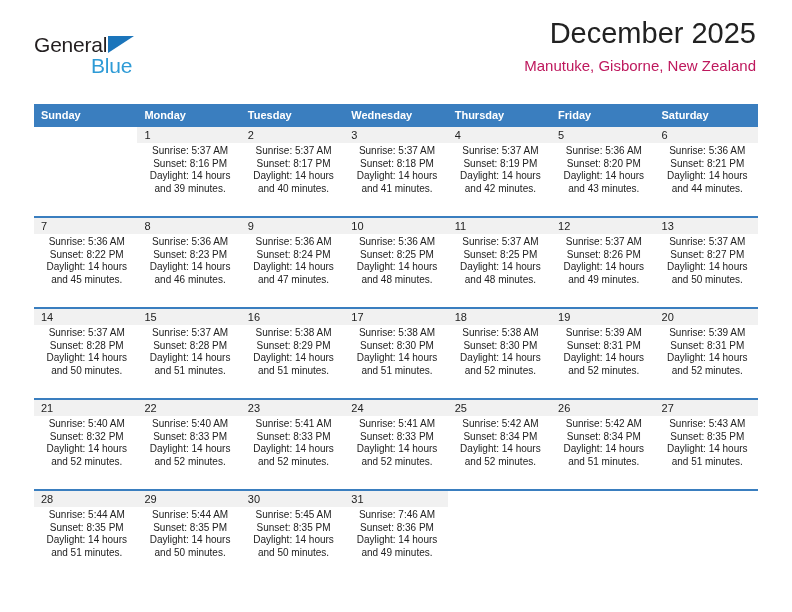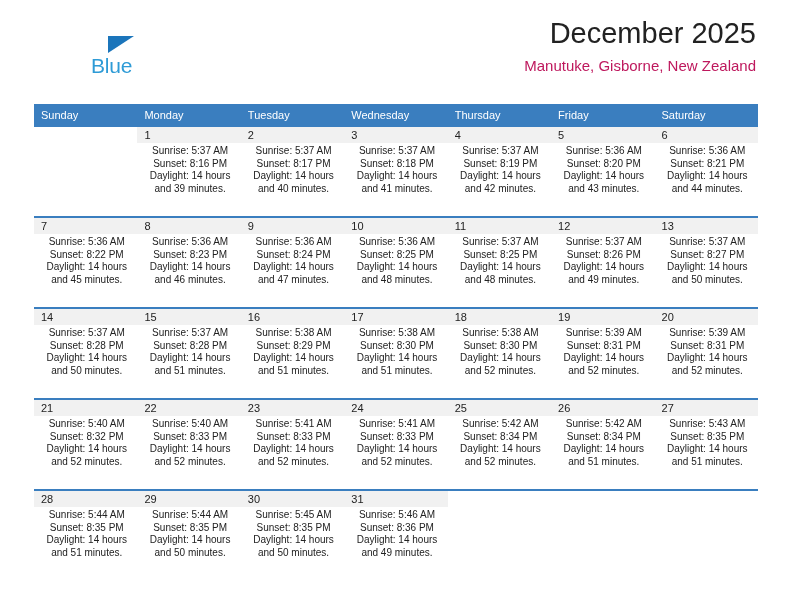--- a/index.html
+++ b/index.html
@@ -92,21 +92,21 @@
     left: 34px;
     top: 104px;
     width: 724px;
     border-collapse: collapse;
     table-layout: fixed;
   }
   .calendar th {
     background: #3a7ebf;
     color: #ffffff;
     font-size: 11px;
-    font-weight: normal;
+    font-weight: bold;
     text-align: left;
     padding: 5px 0 5px 7px;
     line-height: 13px;
     border: none;
   }
   .calendar td {
     width: 103.43px;
     height: 89px;
     vertical-align: top;
     padding: 0;
@@ -152,20 +152,21 @@
   }
 </style>
 </head>
 <body>
 
 <div class="page">
 
   <div class="top">
 
     <div class="brand">
+      <div class="brand-line1">General</div>
       <div class="brand-tri"></div>
       <div class="brand-line2">Blue</div>
     </div>
 
     <div class="title-block">
       <div class="cal-title">December 2025</div>
       <div class="cal-subtitle">Manutuke, Gisborne, New Zealand</div>
     </div>
 
   </div>
@@ -495,21 +496,21 @@
                 <div>Sunrise: 5:45 AM</div>
                 <div>Sunset: 8:35 PM</div>
                 <div class="daylight">Daylight: 14 hours and 50 minutes.</div>
               </div>
             </div>
           </td>
           <td>
             <div class="cell-inner">
               <div class="daynum-band">31</div>
               <div class="cell-body">
-                <div>Sunrise: 5:46 AM</div>
+                <div>Sunrise: 7:46 AM</div>
                 <div>Sunset: 8:36 PM</div>
                 <div class="daylight">Daylight: 14 hours and 49 minutes.</div>
               </div>
             </div>
           </td>
           <td>
             <div class="cell-inner cell-blank">
               <div class="daynum-band"></div>
               <div class="cell-body"></div>
             </div>

